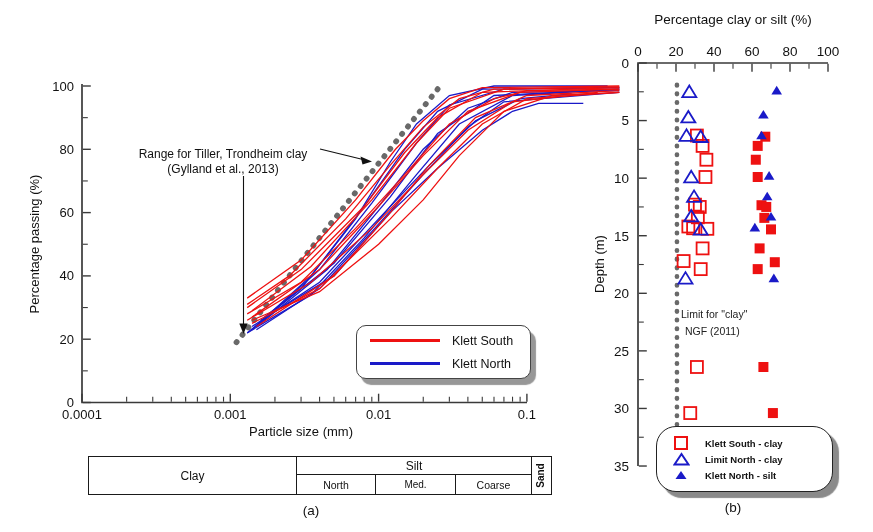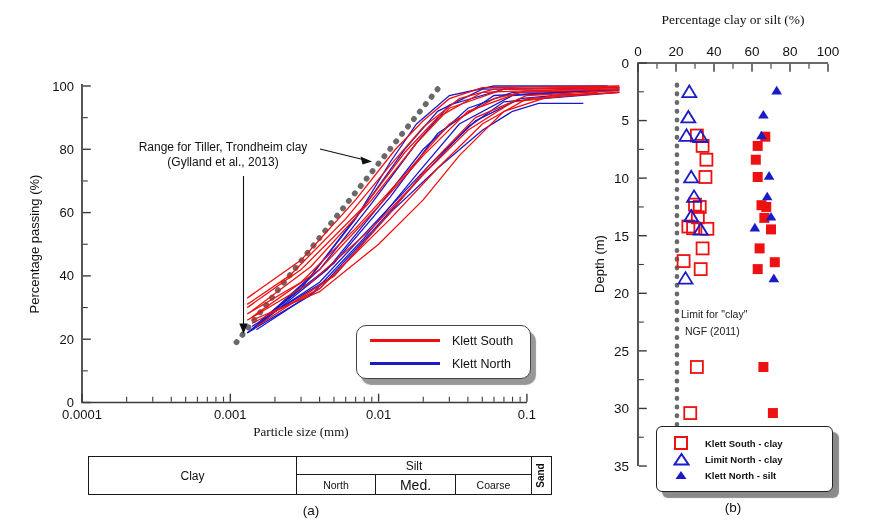--- a/index.html
+++ b/index.html
@@ -1,50 +1,50 @@
 <!DOCTYPE html>
 <html><head>
 <meta charset="utf-8">
 <style>
   html,body{margin:0;padding:0;background:#fff;}
   .fig{position:relative;width:873px;height:532px;background:#fff;
        font-family:"Liberation Sans",sans-serif;color:#111;overflow:hidden;}
   .abs{position:absolute;}
   svg text{font-family:"Liberation Sans",sans-serif;fill:#111;}
   .ylab{transform:translate(-50%,-50%) rotate(-90deg);white-space:nowrap;font-size:13px;}
-  .xlab{transform:translateX(-50%);white-space:nowrap;font-size:13px;font-family:Liberation Serif, serif;}
+  .xlab{transform:translateX(-50%);white-space:nowrap;font-size:13px;}
   .cap{font-size:13.5px;text-align:center;}
   .anno-a{width:232px;text-align:center;font-size:12px;line-height:15px;}
   .anno-b{font-size:10.5px;line-height:17px;color:#222;}
   .anno-b .l2{padding-left:4px;}
   
   .leg-a{left:356px;top:325px;width:175px;height:54px;background:#fff;
          border:1.5px solid #444;border-radius:10px;box-shadow:5px 6px 1px #979797;
          display:flex;flex-direction:column;justify-content:center;gap:9px;box-sizing:border-box;}
   .leg-a .row{display:flex;align-items:center;gap:12px;padding-left:13px;}
   .leg-a .swatch{width:70px;height:2.4px;}
   .leg-a .lab{font-size:12.5px;}
   
   .leg-b{left:656px;top:426px;width:177px;height:66px;background:#fff;
-         border:1.5px solid #222;border-radius:6px;box-shadow:6px 6px 1px #8a8a8a;
+         border:1.5px solid #222;border-radius:20px;box-shadow:6px 6px 1px #8a8a8a;
          display:flex;flex-direction:column;justify-content:center;gap:2px;box-sizing:border-box;}
   .leg-b .row{display:flex;align-items:center;height:14px;}
   .leg-b .mk{width:48px;display:flex;justify-content:center;align-items:center;}
   .leg-b .lab{font-size:9.5px;font-weight:bold;}
   .sq-open{width:10px;height:10px;border-style:solid;border-width:2.2px;box-sizing:content-box;}
   .sq-fill{width:9px;height:9px;}
   
   .cls{left:88px;top:456px;width:462px;display:grid;
        grid-template-columns:208px 79px 80px 75px 16.8px;grid-template-rows:18px 19px;
        border:1.6px solid #1a1a1a;box-sizing:content-box;}
   .cc{display:flex;align-items:center;justify-content:center;box-sizing:border-box;}
   .c-clay{grid-area:1/1/3/2;border-right:1.3px solid #1a1a1a;font-size:12px;}
   .c-silt{grid-area:1/2/2/5;border-bottom:1.3px solid #1a1a1a;font-size:12px;}
   .c-fine{grid-area:2/2/3/3;border-right:1.3px solid #1a1a1a;font-size:10.5px;}
-  .c-med{grid-area:2/3/3/4;border-right:1.3px solid #1a1a1a;font-size:14px;}
+  .c-med{grid-area:2/3/3/4;border-right:1.3px solid #1a1a1a;font-size:10px;}
   .c-coarse{grid-area:2/4/3/5;font-size:10.5px;}
   .c-sand{grid-area:1/5/3/6;border-left:1.3px solid #1a1a1a;font-size:10px;font-weight:bold;}
   .c-sand span{transform:rotate(-90deg);white-space:nowrap;}
 </style>
 </head>
 <body>
 
 <div class="fig">
 
   <svg id="chart-svg" class="abs" style="left:0;top:0" width="873" height="532">
@@ -227,21 +227,21 @@
         <polygon points="767.2,191.774 761.9000000000001,200.37400000000002 772.5,200.37400000000002" fill="#1a1ac8"></polygon>
         <polygon points="771,211.92525 765.7,220.52525000000003 776.3,220.52525000000003" fill="#1a1ac8"></polygon>
         <polygon points="754.85,222.8645 749.5500000000001,231.46450000000002 760.15,231.46450000000002" fill="#1a1ac8"></polygon>
         <polygon points="773.85,273.5305 768.5500000000001,282.13050000000004 779.15,282.13050000000004" fill="#1a1ac8"></polygon>
       </g>
     </svg>
 
   <div class="abs ylab" style="left:34px;top:244px">Percentage passing (%)</div>
   <div class="abs xlab" style="left:301px;top:424px">Particle size (mm)</div>
 
-  <div class="abs anno-a" style="left:107px;top:140px">
+  <div class="abs anno-a" style="left:107px;top:147px">
     <div>Range for Tiller, Trondheim clay</div>
     <div>(Gylland et al., 2013)</div>
   </div>
 
   <div class="abs leg-a">
     <div class="row">
       <span class="swatch" style="background: rgb(238, 17, 17);"></span>
       <span class="lab">Klett South</span>
     </div>
     <div class="row">

